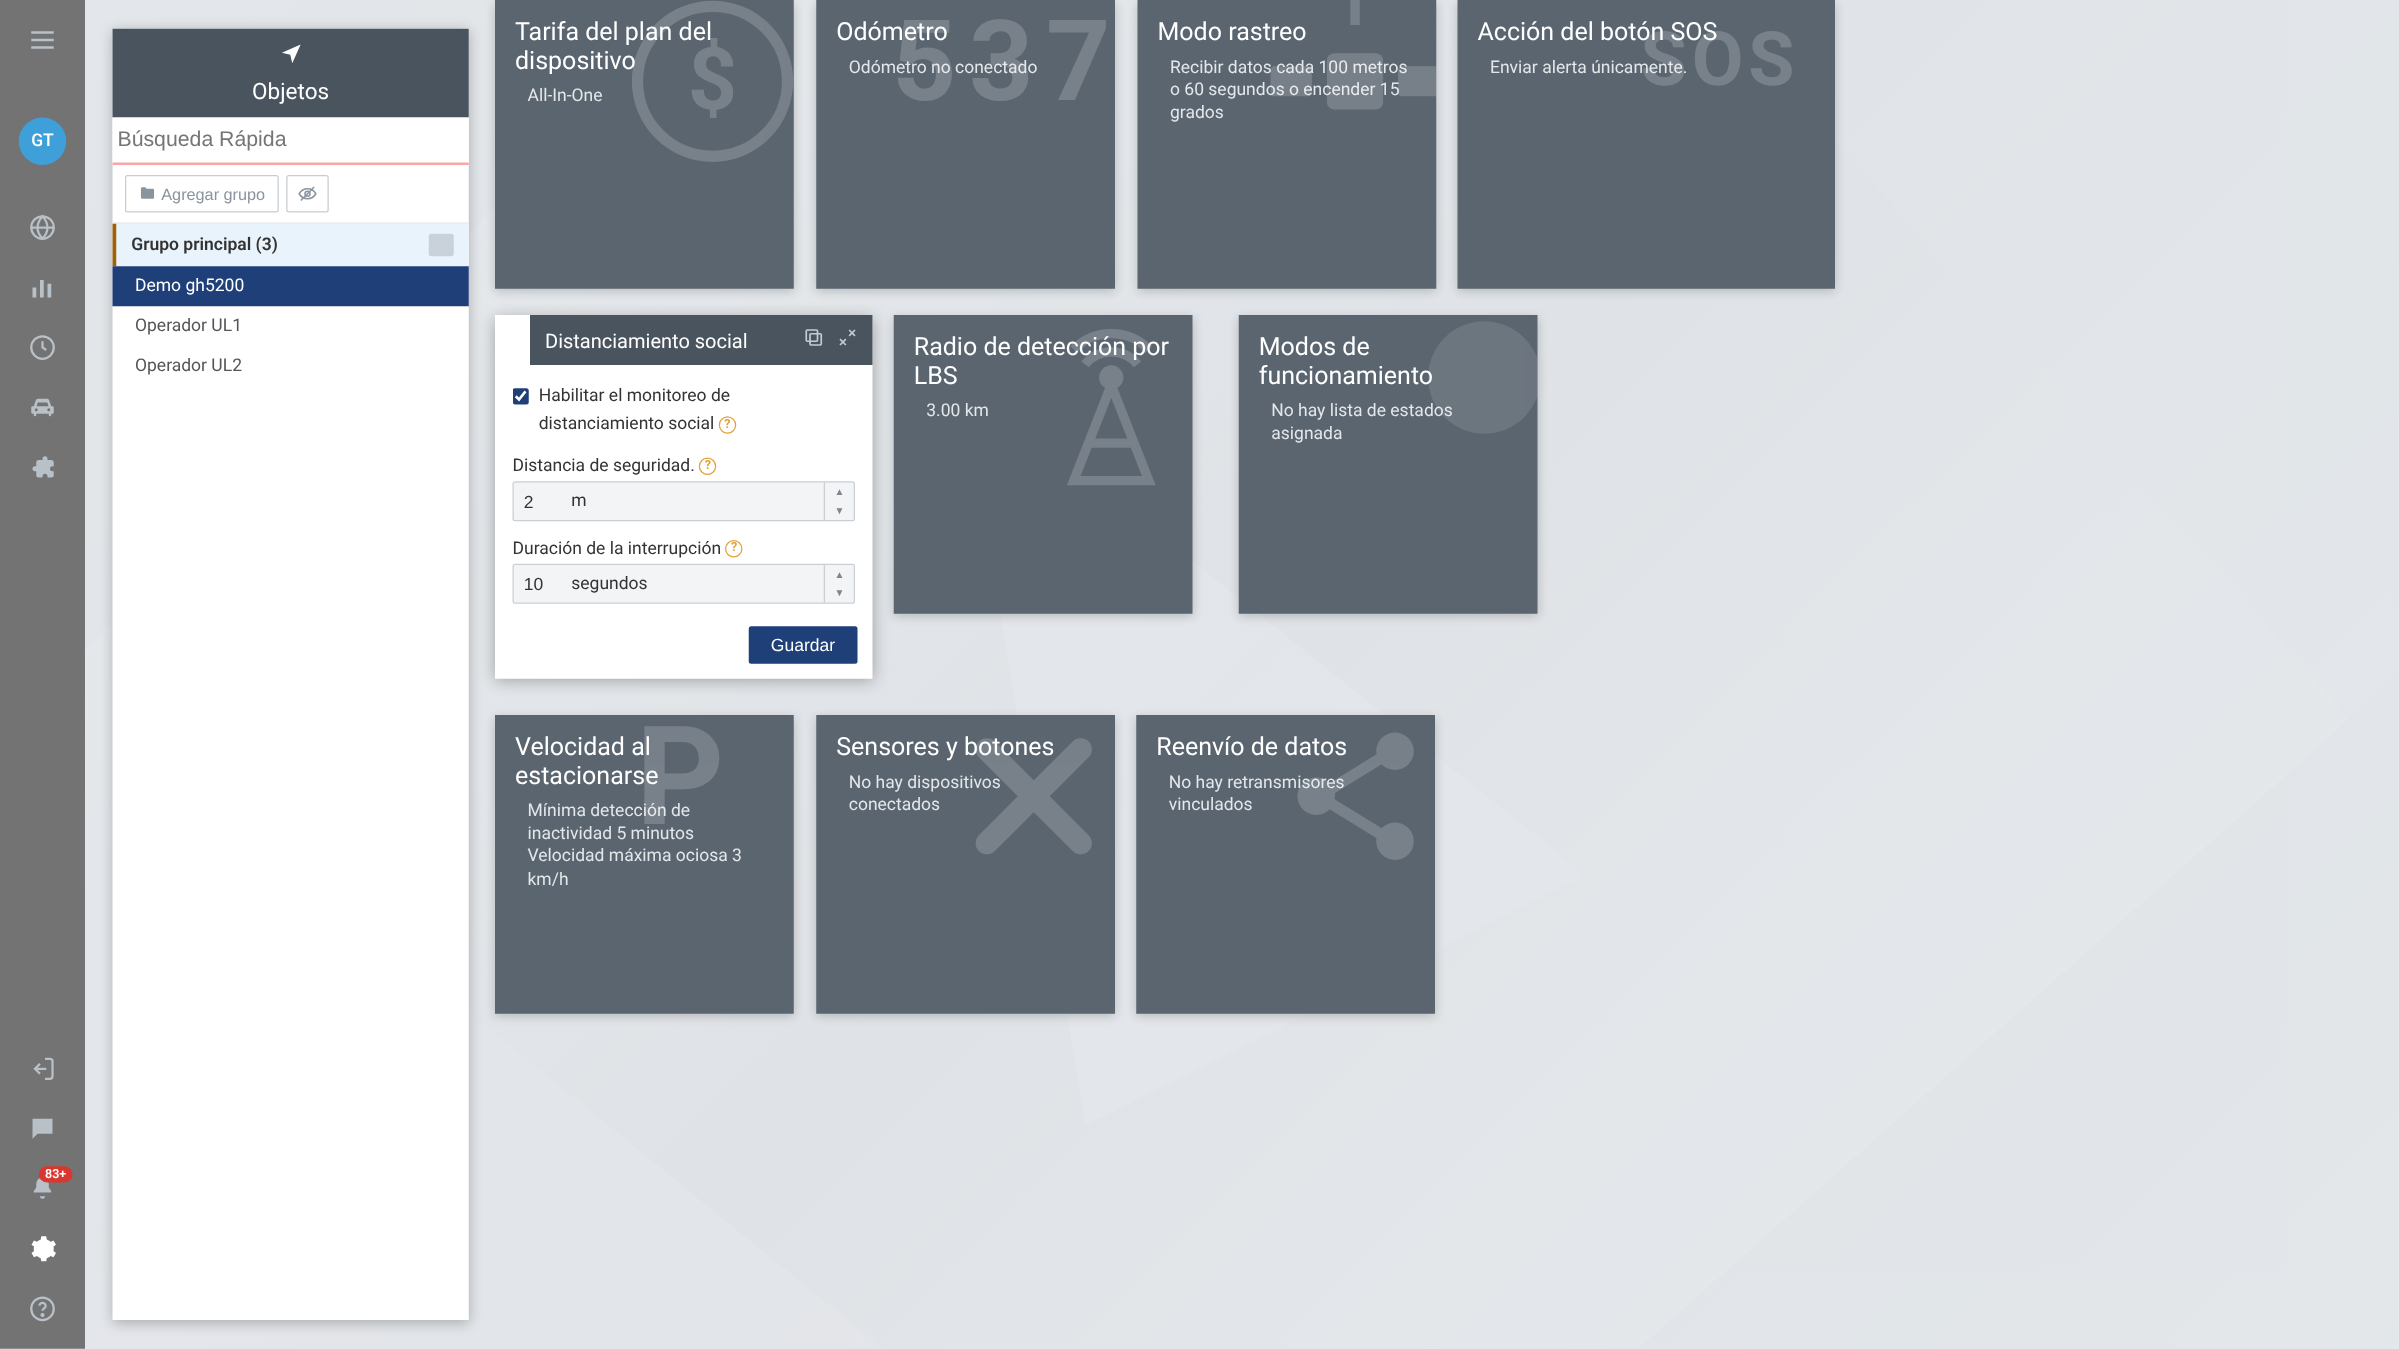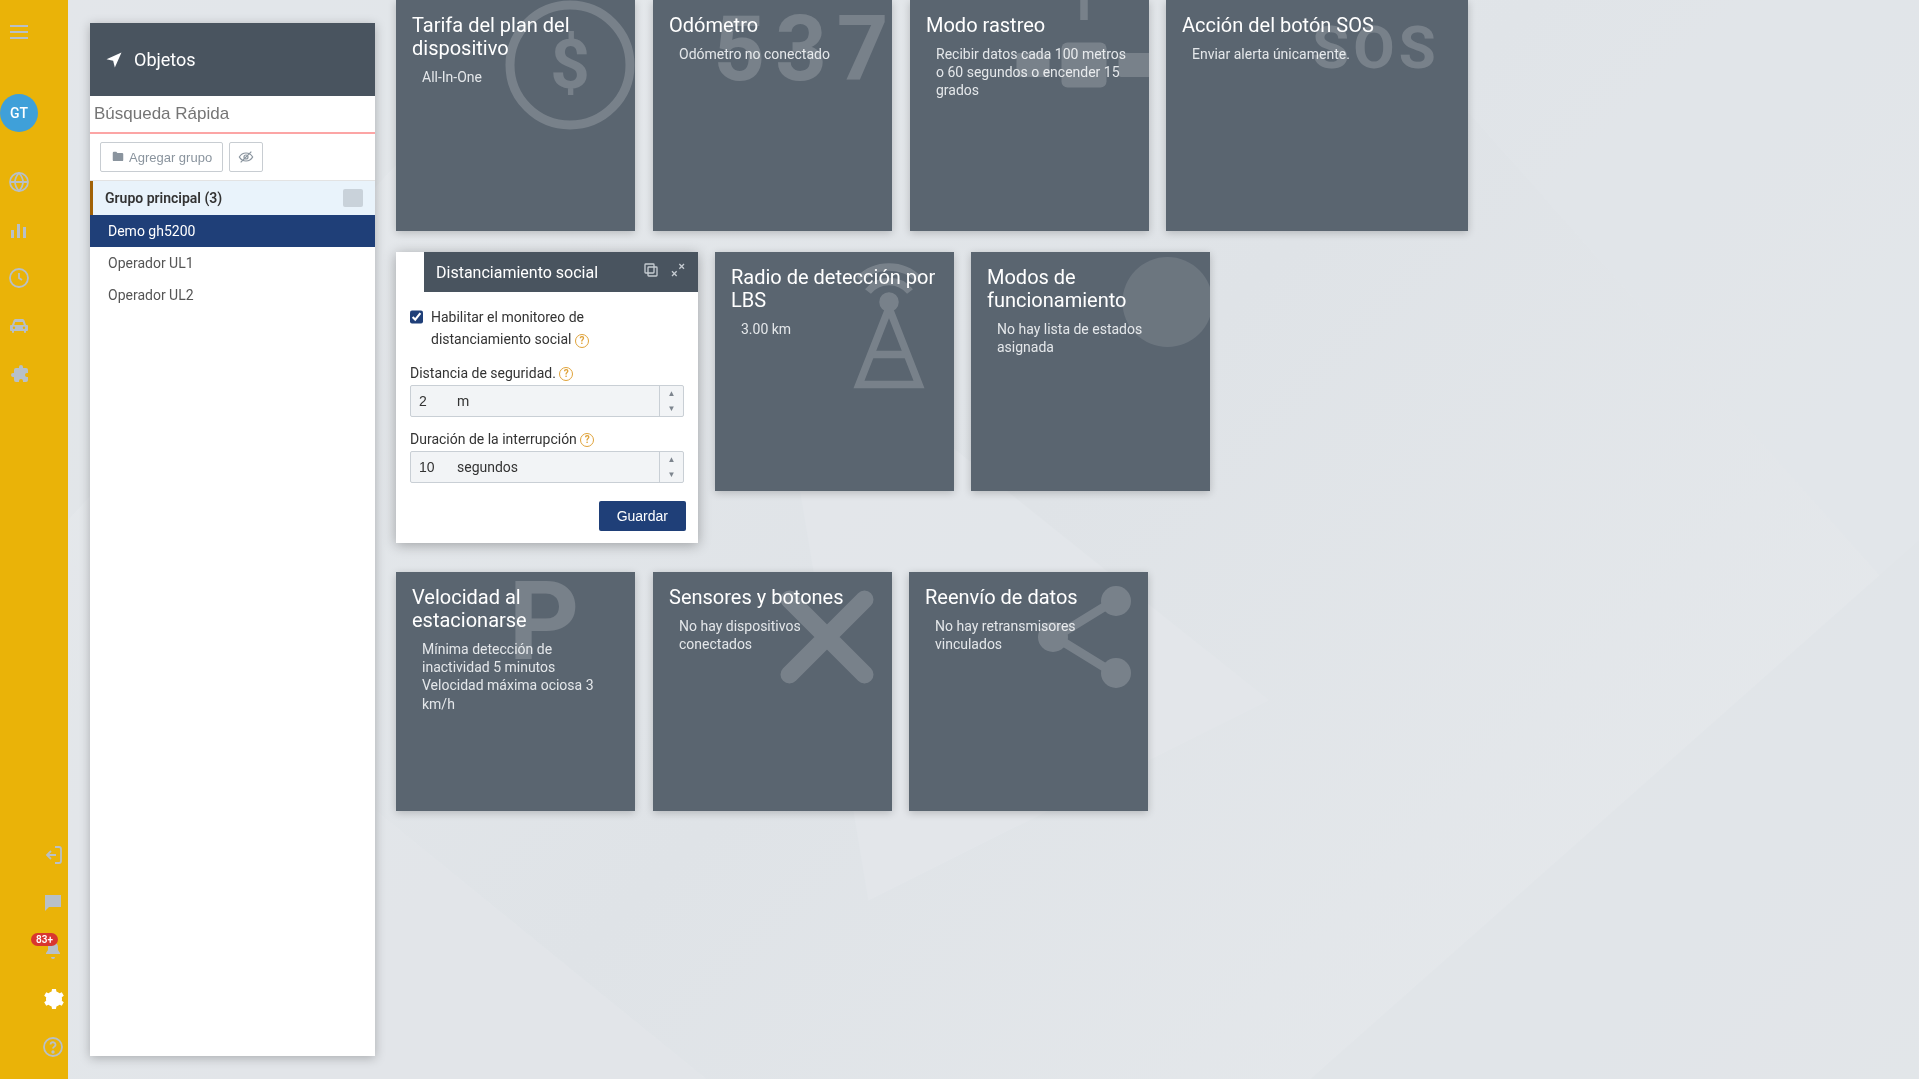--- a/index.html
+++ b/index.html
@@ -6,22 +6,22 @@
   html, body { height: 100%; width: 100%; }
   body {
     font-family: -apple-system, BlinkMacSystemFont, "Segoe UI", Roboto, "Helvetica Neue", Arial, sans-serif;
     background: #e9ecef;
     overflow: hidden;
     color: #333;
   }
   
   .rail {
     position: fixed; left: 0; top: 0; bottom: 0; width: 68px;
-    background: #eab308;
-    display: flex; flex-direction: row; align-items: flex-start;
+    background: #737373;
+    display: flex; flex-direction: column; align-items: flex-end;
     padding: 10px 0;
     z-index: 30;
   }
   .rail-top, .rail-bottom { display: flex; flex-direction: column; align-items: center; gap: 4px; width: 100%; }
   .rail-bottom { margin-top: auto; }
   .rail-btn {
     width: 100%; height: 44px;
     display: flex; align-items: center; justify-content: center;
     color: #b8c0c8; cursor: pointer; position: relative;
   }
@@ -55,21 +55,21 @@
   .objects {
     position: absolute; left: 22px; top: 23px; width: 285px;
     background: #fff;
     box-shadow: 0 2px 10px rgba(0,0,0,.25);
     display: flex; flex-direction: column;
     height: calc(100% - 46px);
   }
   .objects-head {
     background: #49545f; color: #fff;
     display: flex; align-items: center; gap: 10px;
-    padding: 26px 14px; font-size: 18px; font-weight: 400;
+    padding: 10px 14px; font-size: 18px; font-weight: 400; flex-direction: column;
   }
   .objects-search {
     border: none; outline: none;
     padding: 8px 4px; width: 100%;
     font-size: 17px; color: #777;
     border-bottom: 2px solid #fca5a5;
   }
   .objects-toolbar {
     display: flex; gap: 6px; padding: 8px 10px;
     border-bottom: 1px solid #e3e3e3;
@@ -160,21 +160,21 @@
     pointer-events: none;
   }
   .tile .watermark.big { width:180px; height:110px; right:-4px; top:-6px; font-size:90px; font-weight:700; letter-spacing:10px; display:flex; align-items:center; justify-content:center; }
   
   .t1 { left: 328px; top: 0;   width: 239px; height: 231px; }
   .t2 { left: 585px; top: 0;   width: 239px; height: 231px; }
   .t3 { left: 842px; top: 0;   width: 239px; height: 231px; }
   .t4 { left: 1098px; top: 0;  width: 302px; height: 231px; }
   
   .t5 { left: 647px; top: 252px; width: 239px; height: 239px; }
-  .t6 { left: 903px; top: 252px; width: 239px; height: 239px; }
+  .t6 { left: 923px; top: 252px; width: 239px; height: 239px; }
   
   .t7 { left: 328px; top: 572px; width: 239px; height: 239px; }
   .t8 { left: 585px; top: 572px; width: 239px; height: 239px; }
   .t9 { left: 841px; top: 572px; width: 239px; height: 239px; }
 </style>
 </head>
 <body>
 
 <div class="rail">
   <div class="rail-top">

